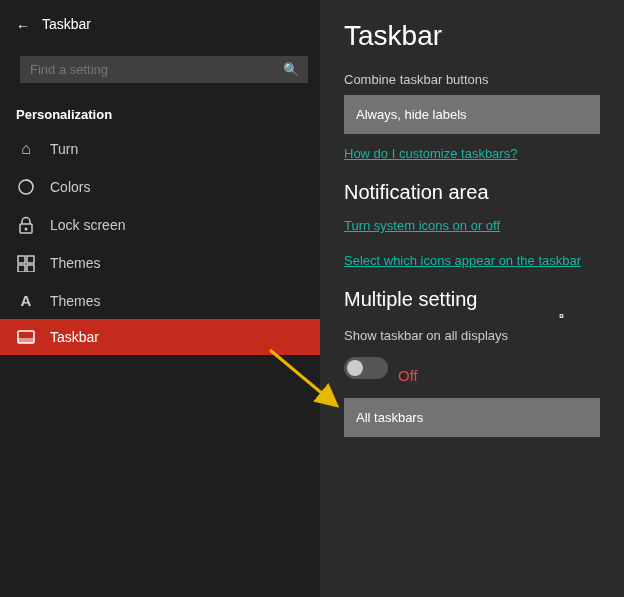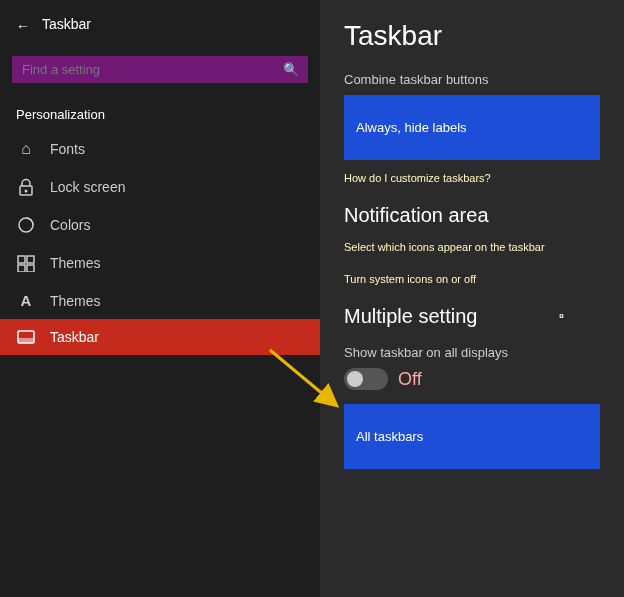--- a/index.html
+++ b/index.html
@@ -48,39 +48,40 @@
 
     .search-bar {
       margin: 8px 12px;
       position: relative;
       display: flex;
       align-items: center;
     }
 
     .search-input {
       width: 100%;
-      background: #701a75;
+      background: #404040;
       border: none;
       color: #cccccc;
       padding: 6px 32px 6px 10px;
       font-size: 13px;
       outline: none;
+      margin-left: 8px;
     }
 
     .search-icon {
       position: absolute;
       right: 8px;
       color: #cccccc;
       font-size: 13px;
     }
 
     .personalization-label {
       padding: 16px 16px 8px 16px;
       font-size: 13px;
-      font-weight: 400;
+      font-weight: 700;
       color: #ffffff;
     }
 
     .nav-item {
       display: flex;
       align-items: center;
       padding: 10px 16px;
       gap: 14px;
       cursor: pointer;
       color: #cccccc;
@@ -130,38 +131,39 @@
     }
 
     .section-label {
       font-size: 13px;
       color: #cccccc;
       margin-bottom: 8px;
       margin-top: 17px;
     }
 
     .dropdown-box {
-      background: #1d4ed8;
+      background: #737373;
       border: none;
       color: #ffffff;
-      padding: 25px 12px;
+      padding: 12px 12px;
       font-size: 13px;
       width: 100%;
       margin-bottom: 12px;
       outline: none;
       cursor: pointer;
       text-align: left;
     }
 
     .link-text {
-      color: #fef9c3;
-      font-size: 11px;
+      color: #14b8a6;
+      font-size: 13px;
       cursor: pointer;
       margin-bottom: 20px;
       display: block;
+      text-decoration: underline;
     }
 
     .section-heading {
       font-size: 20px;
       font-weight: 400;
       color: #ffffff;
       margin-bottom: 14px;
       margin-top: 8px;
     }
 
@@ -186,22 +188,23 @@
       width: 16px;
       height: 16px;
       background: #cccccc;
       border-radius: 50%;
       position: absolute;
       top: 3px;
       left: 3px;
     }
 
     .toggle-label {
-      font-size: 18px;
-      color: #fca5a5;
+      font-size: 15px;
+      color: #ef4444;
+      margin-top: 16px;
     }
 
     .cursor-indicator {
       position: absolute;
       right: 80px;
       top: 310px;
       color: #ffffff;
       font-size: 18px;
       pointer-events: none;
     }
@@ -236,43 +239,43 @@
       <input class="search-input" type="text" placeholder="Find a setting" style="">
       <span class="search-icon">🔍</span>
     </div>
 
     <div class="personalization-label">Personalization</div>
 
     <nav>
 
       <div class="nav-item">
         <span class="nav-icon">⌂</span>
-        <span>Fonts</span>
-      </div>
-
+        <span>Turn</span>
+      </div>
+
+
+      <div class="nav-item">
+        <span class="nav-icon">
+          <svg width="18" height="18" viewBox="0 0 18 18" fill="none">
+            <circle cx="9" cy="9" r="7" stroke="#cccccc" stroke-width="1.5" fill="none"></circle>
+            <path d="M9 2 A7 7 0 0 1 16 9" stroke="#cccccc" stroke-width="1.5"></path>
+          </svg>
+        </span>
+        <span>Colors</span>
+      </div>
 
       <div class="nav-item">
         <span class="nav-icon">
           <svg width="16" height="18" viewBox="0 0 16 18" fill="none">
             <rect x="2" y="8" width="12" height="9" rx="1" stroke="#cccccc" stroke-width="1.5" fill="none"></rect>
             <path d="M4 8V5.5 A4 4 0 0 1 12 5.5V8" stroke="#cccccc" stroke-width="1.5" fill="none"></path>
             <circle cx="8" cy="13" r="1.5" fill="#cccccc"></circle>
           </svg>
         </span>
         <span>Lock screen</span>
-      </div>
-
-      <div class="nav-item">
-        <span class="nav-icon">
-          <svg width="18" height="18" viewBox="0 0 18 18" fill="none">
-            <circle cx="9" cy="9" r="7" stroke="#cccccc" stroke-width="1.5" fill="none"></circle>
-            <path d="M9 2 A7 7 0 0 1 16 9" stroke="#cccccc" stroke-width="1.5"></path>
-          </svg>
-        </span>
-        <span>Colors</span>
       </div>
 
       <div class="nav-item">
         <span class="nav-icon">
           <svg width="18" height="18" viewBox="0 0 18 18" fill="none">
             <rect x="1" y="2" width="7" height="7" stroke="#cccccc" stroke-width="1.5" fill="none"></rect>
             <rect x="10" y="2" width="7" height="7" stroke="#cccccc" stroke-width="1.5" fill="none"></rect>
             <rect x="1" y="11" width="7" height="7" stroke="#cccccc" stroke-width="1.5" fill="none"></rect>
             <rect x="10" y="11" width="7" height="7" stroke="#cccccc" stroke-width="1.5" fill="none"></rect>
           </svg>
@@ -311,23 +314,23 @@
 <div class="main-content">
   <h1 class="page-title">Taskbar</h1>
 
   <div class="section-label">Combine taskbar buttons</div>
   <div class="dropdown-box">Always, hide labels</div>
 
   <a class="link-text">How do I customize taskbars?</a>
 
   <h2 class="section-heading">Notification area</h2>
 
+  <a class="link-text">Turn system icons on or off</a>
+
   <a class="link-text">Select which icons appear on the taskbar</a>
-
-  <a class="link-text">Turn system icons on or off</a>
 
   <h2 class="section-heading">Multiple setting</h2>
 
   <div class="section-label">Show taskbar on all displays</div>
 
   <div class="toggle-row">
     <div class="toggle">
       <div class="toggle-knob"></div>
     </div>
     <span class="toggle-label">Off</span>

